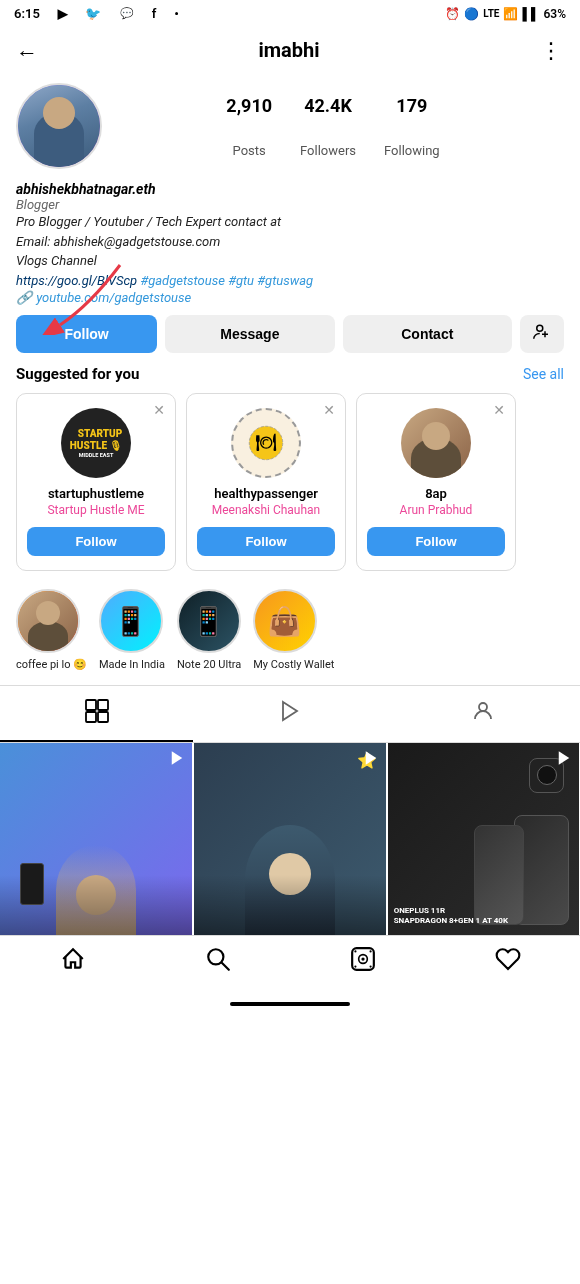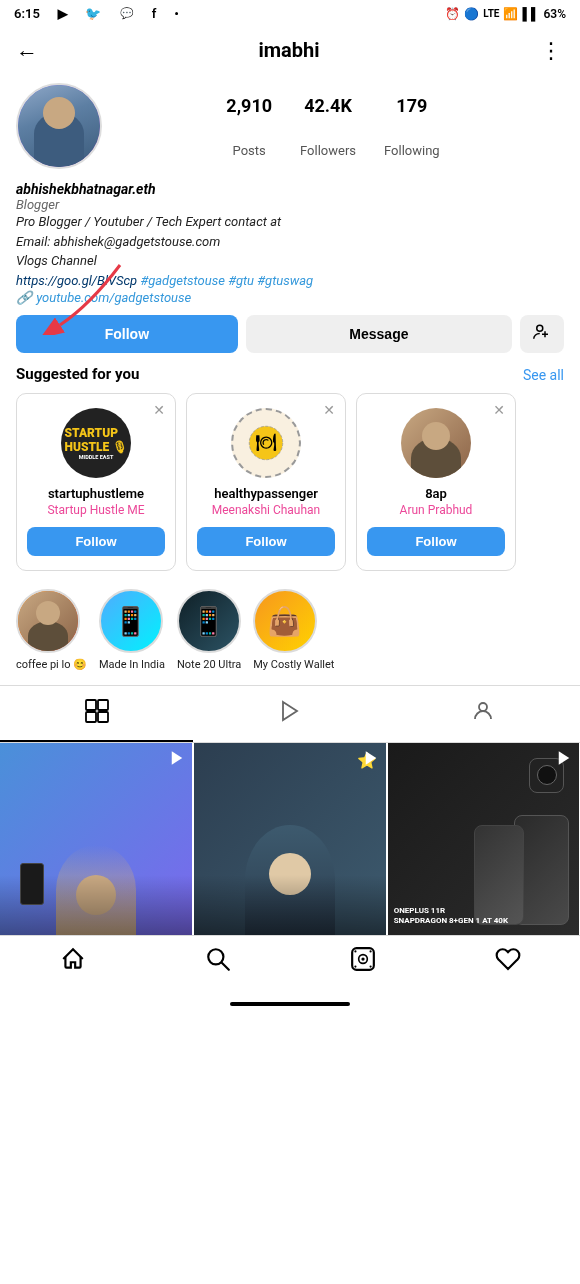--- a/index.html
+++ b/index.html
@@ -109,21 +109,21 @@
     }
     .btn-chevron {
       background: #efefef; color: #000;
       border: none; border-radius: 8px; padding: 8px 12px;
       font-size: 16px; cursor: pointer;
     }
 
     
     .suggested-section { padding: 0 16px; }
     .suggested-header {
-      display: flex; justify-content: space-between; align-items: flex-end;
+      display: flex; justify-content: space-between; align-items: center;
       margin-bottom: 10px;
     }
     .suggested-title { font-size: 15px; font-weight: 700; }
     .see-all { font-size: 14px; color: #3897f0; cursor: pointer; }
 
     .suggested-scroll { display: flex; gap: 10px; overflow-x: auto; padding-bottom: 4px; }
     .suggested-scroll::-webkit-scrollbar { display: none; }
 
     .suggested-card {
       min-width: 160px; border: 1px solid #dbdbdb; border-radius: 10px;
@@ -147,21 +147,21 @@
       width: 100%; background: #3897f0; color: #fff;
       border: none; border-radius: 8px; padding: 7px 0;
       font-size: 13px; font-weight: 600; cursor: pointer;
     }
 
     
     .startup-logo {
       width: 70px; height: 70px; border-radius: 50%; background: #222;
       display: flex; flex-direction: column; align-items: center; justify-content: center;
     }
-    .startup-logo-text { font-size: 12px; font-weight: 900; color: #f5c518; text-align: left; line-height: 1.2; text-transform: uppercase; }
+    .startup-logo-text { font-size: 10px; font-weight: 900; color: #f5c518; text-align: right; line-height: 1.2; text-transform: uppercase; }
     .startup-logo-sub { font-size: 5.5px; color: #fff; text-transform: uppercase; }
 
     
     .healthy-logo {
       width: 70px; height: 70px; border-radius: 50%;
       border: 2px dashed #999;
       display: flex; align-items: center; justify-content: center;
       background: #f9f0e0;
     }
 
@@ -295,20 +295,21 @@
       <marker id="arrowhead" markerWidth="8" markerHeight="6" refX="0" refY="3" orient="auto">
         <polygon points="0 0, 8 3, 0 6" fill="#e63946"></polygon>
       </marker>
     </defs>
     <path d="M 80,10 Q 50,50 20,70" stroke="#e63946" stroke-width="3" fill="none" marker-end="url(#arrowhead)"></path>
   </svg>
 
   <div class="action-buttons">
     <button class="btn-follow">Follow</button>
     <button class="btn-message">Message</button>
+    <button class="btn-contact">Contact</button>
     <button class="btn-chevron">
       <svg width="20" height="18" viewBox="0 0 24 24">
         <circle cx="9" cy="7" r="4" fill="none" stroke="#000" stroke-width="2"></circle>
         <path d="M1 21c0-4 3.6-7 8-7" fill="none" stroke="#000" stroke-width="2"></path>
         <line x1="16" y1="11" x2="16" y2="19" stroke="#000" stroke-width="2"></line>
         <line x1="12" y1="15" x2="20" y2="15" stroke="#000" stroke-width="2"></line>
       </svg>
     </button>
   </div>
 </div>

